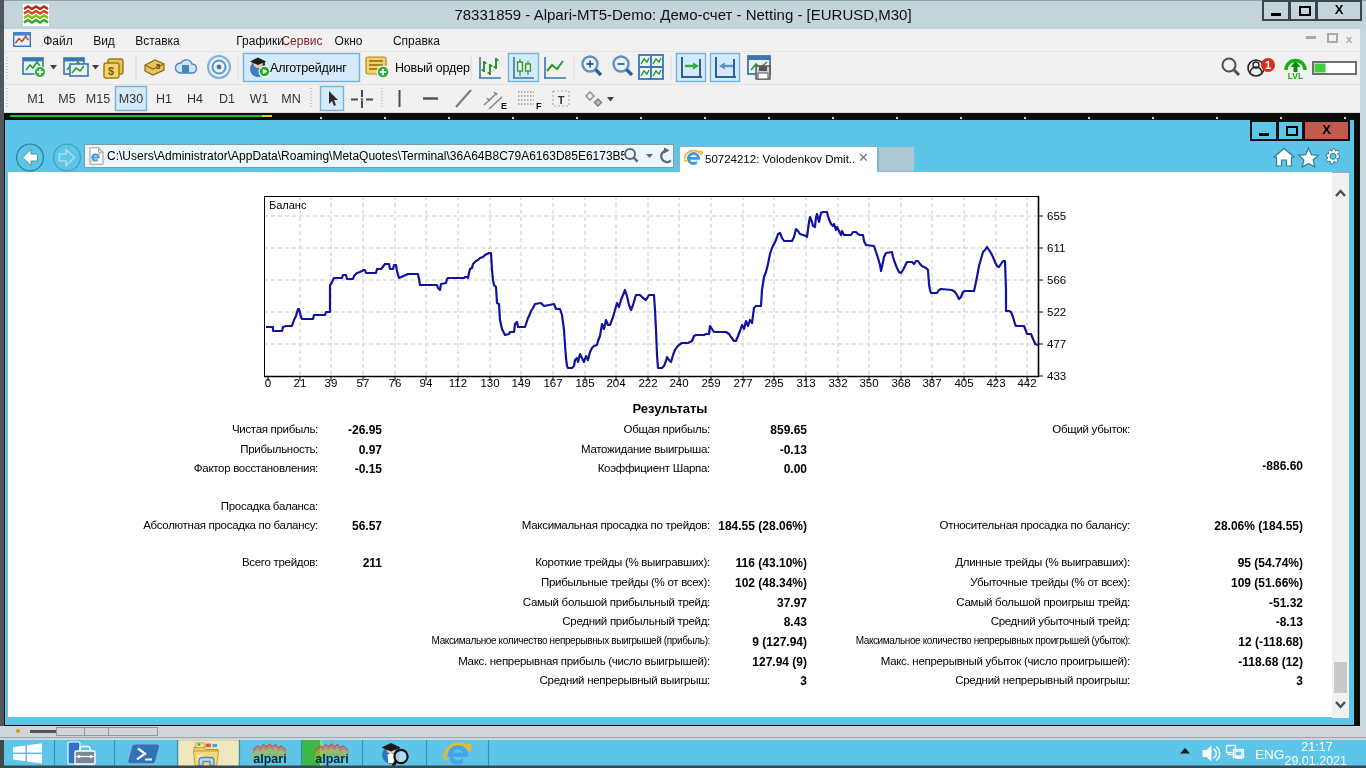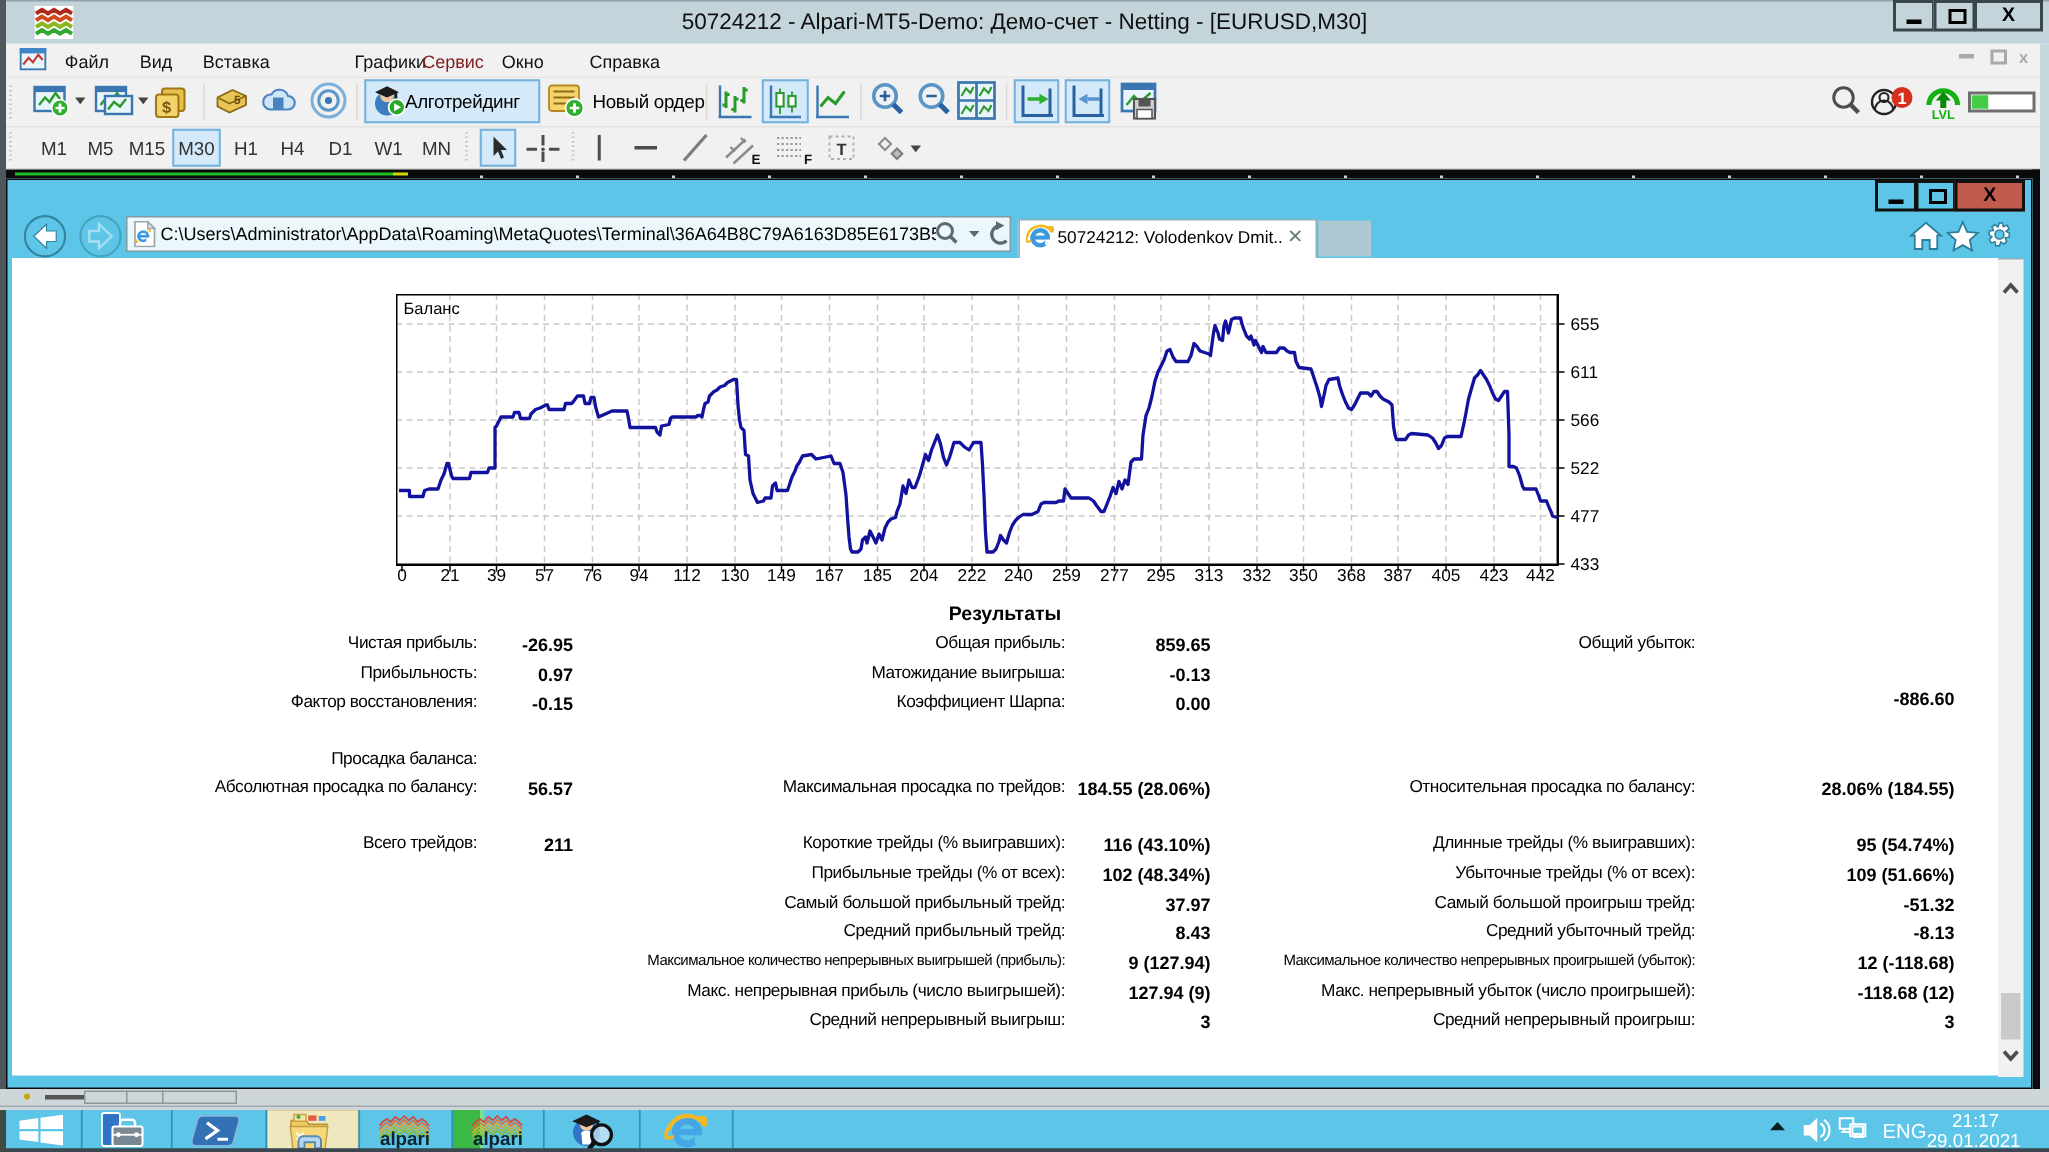--- a/index.html
+++ b/index.html
@@ -18,21 +18,21 @@
   <div class="abs" style="left:0;top:0;width:1366px;height:29px;background:#c3d4da;border-top:1px solid #8fa3ab;"></div>
   <div class="abs" id="mt5logo" style="left:23px;top:4px;width:26px;height:22px;"><svg width="26" height="22" viewBox="0 0 26 22">
         <rect x="0" y="0" width="26" height="22" fill="#fff"></rect>
         <g fill="none" stroke-width="2.6">
           <path d="M1 5 l4 -2.5 l4 2.5 l4 -2.5 l4 2.5 l4 -2.5 l4 2.5" stroke="#b02a1a"></path>
           <path d="M1 9.5 l4 -2.5 l4 2.5 l4 -2.5 l4 2.5 l4 -2.5 l4 2.5" stroke="#d04a20"></path>
           <path d="M1 14 l4 -2.5 l4 2.5 l4 -2.5 l4 2.5 l4 -2.5 l4 2.5" stroke="#8ab820"></path>
           <path d="M1 18.5 l4 -2.5 l4 2.5 l4 -2.5 l4 2.5 l4 -2.5 l4 2.5" stroke="#30a830"></path>
         </g>
       </svg></div>
-  <div class="abs" style="left:0;top:6px;width:1366px;height:18px;font-size:15px;color:#101010;text-align:center;">50724212 - Alpari-MT5-Demo: Демо-счет - Netting - [EURUSD,M30]</div>
+  <div class="abs" style="left:0;top:6px;width:1366px;height:18px;font-size:15px;color:#101010;text-align:center;">78331859 - Alpari-MT5-Demo: Демо-счет - Netting - [EURUSD,M30]</div>
 
   <div class="abs" style="left:1262px;top:0;width:28px;height:21px;background:#c3d4da;border:2px solid #39474d;box-sizing:border-box;">
       <div class="abs" style="left:7px;top:11px;width:10px;height:3px;background:#000;"></div>
     </div>
   <div class="abs" style="left:1289px;top:0;width:28px;height:21px;background:#c3d4da;border:2px solid #39474d;box-sizing:border-box;">
       <div class="abs" style="left:8px;top:4px;width:8px;height:6px;border:2.5px solid #000;"></div>
     </div>
   <div class="abs" style="left:1316px;top:0;width:46px;height:21px;background:#c3d4da;border:2px solid #39474d;box-sizing:border-box;font-weight:bold;font-size:13px;text-align:center;line-height:16px;">X</div>
 
   <div class="abs" style="left:0;top:29px;width:1366px;height:22px;background:#f1f1f1;"></div>

